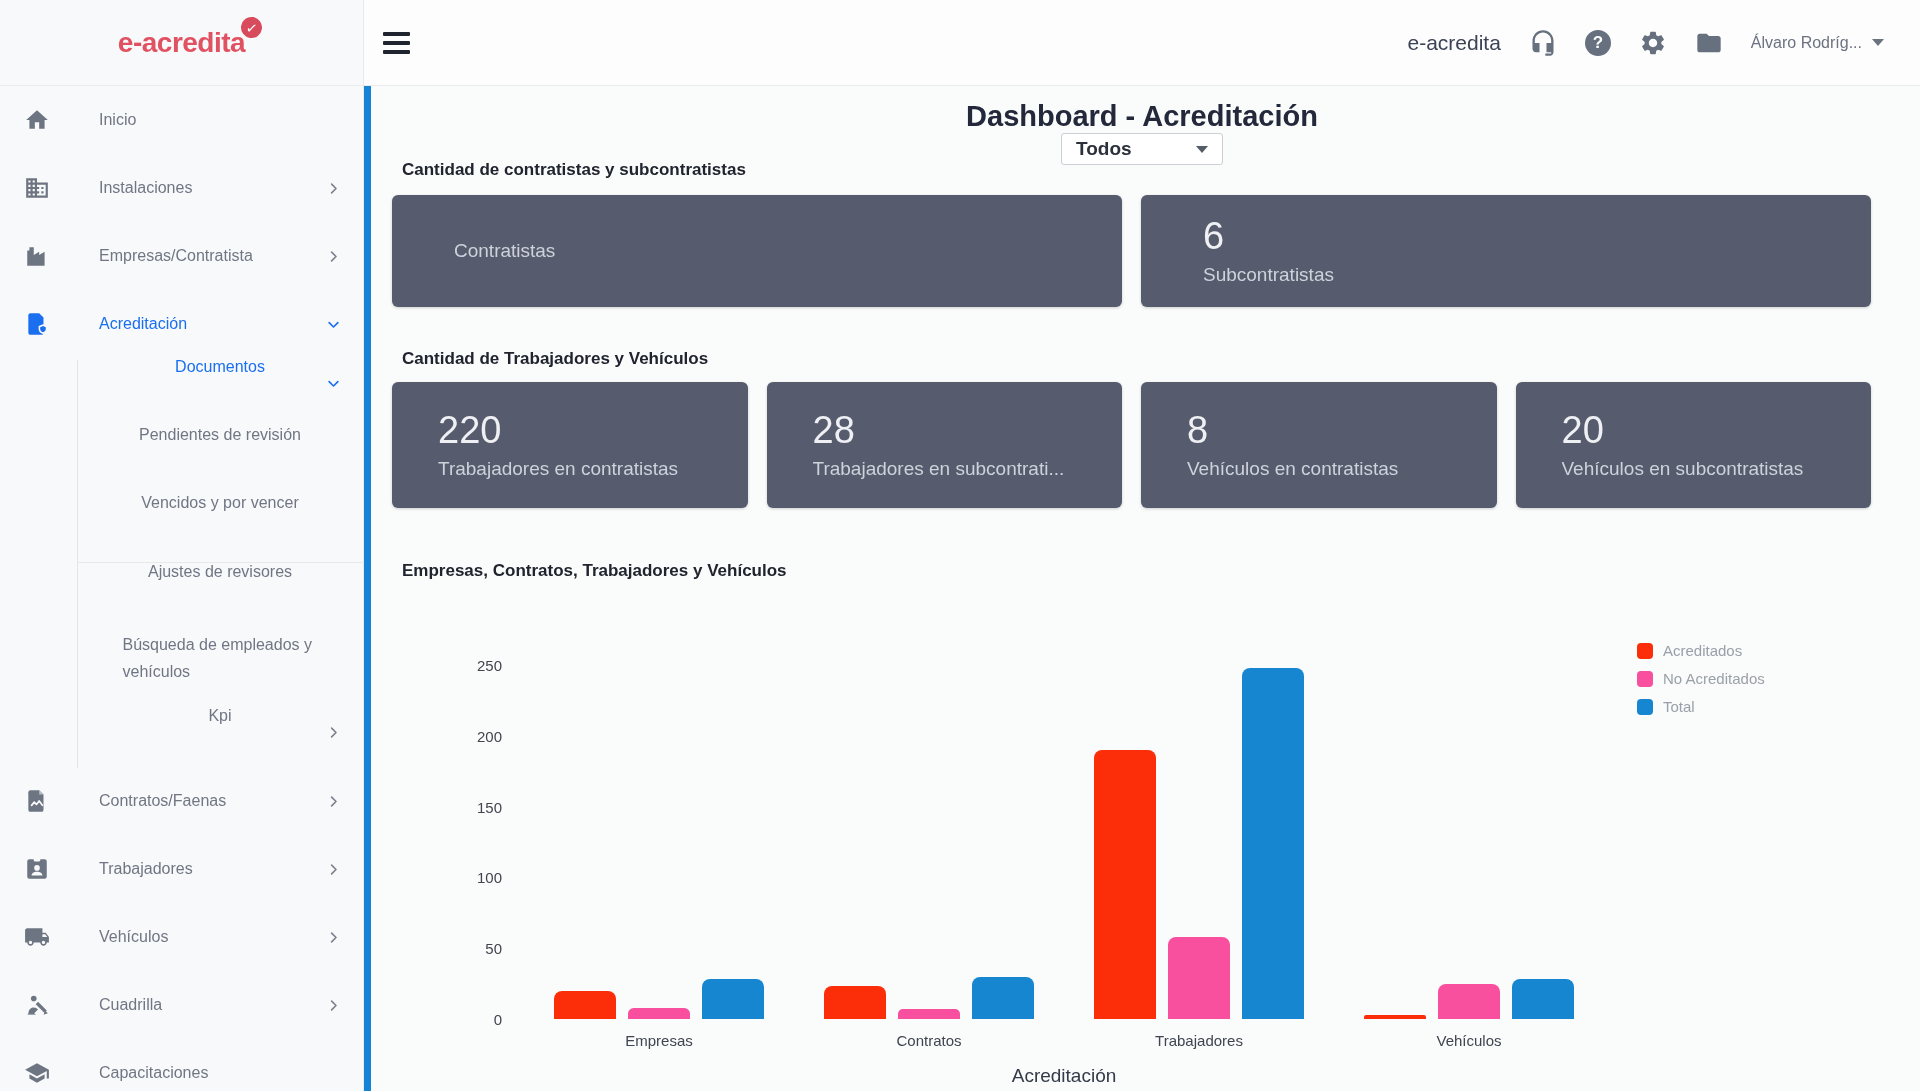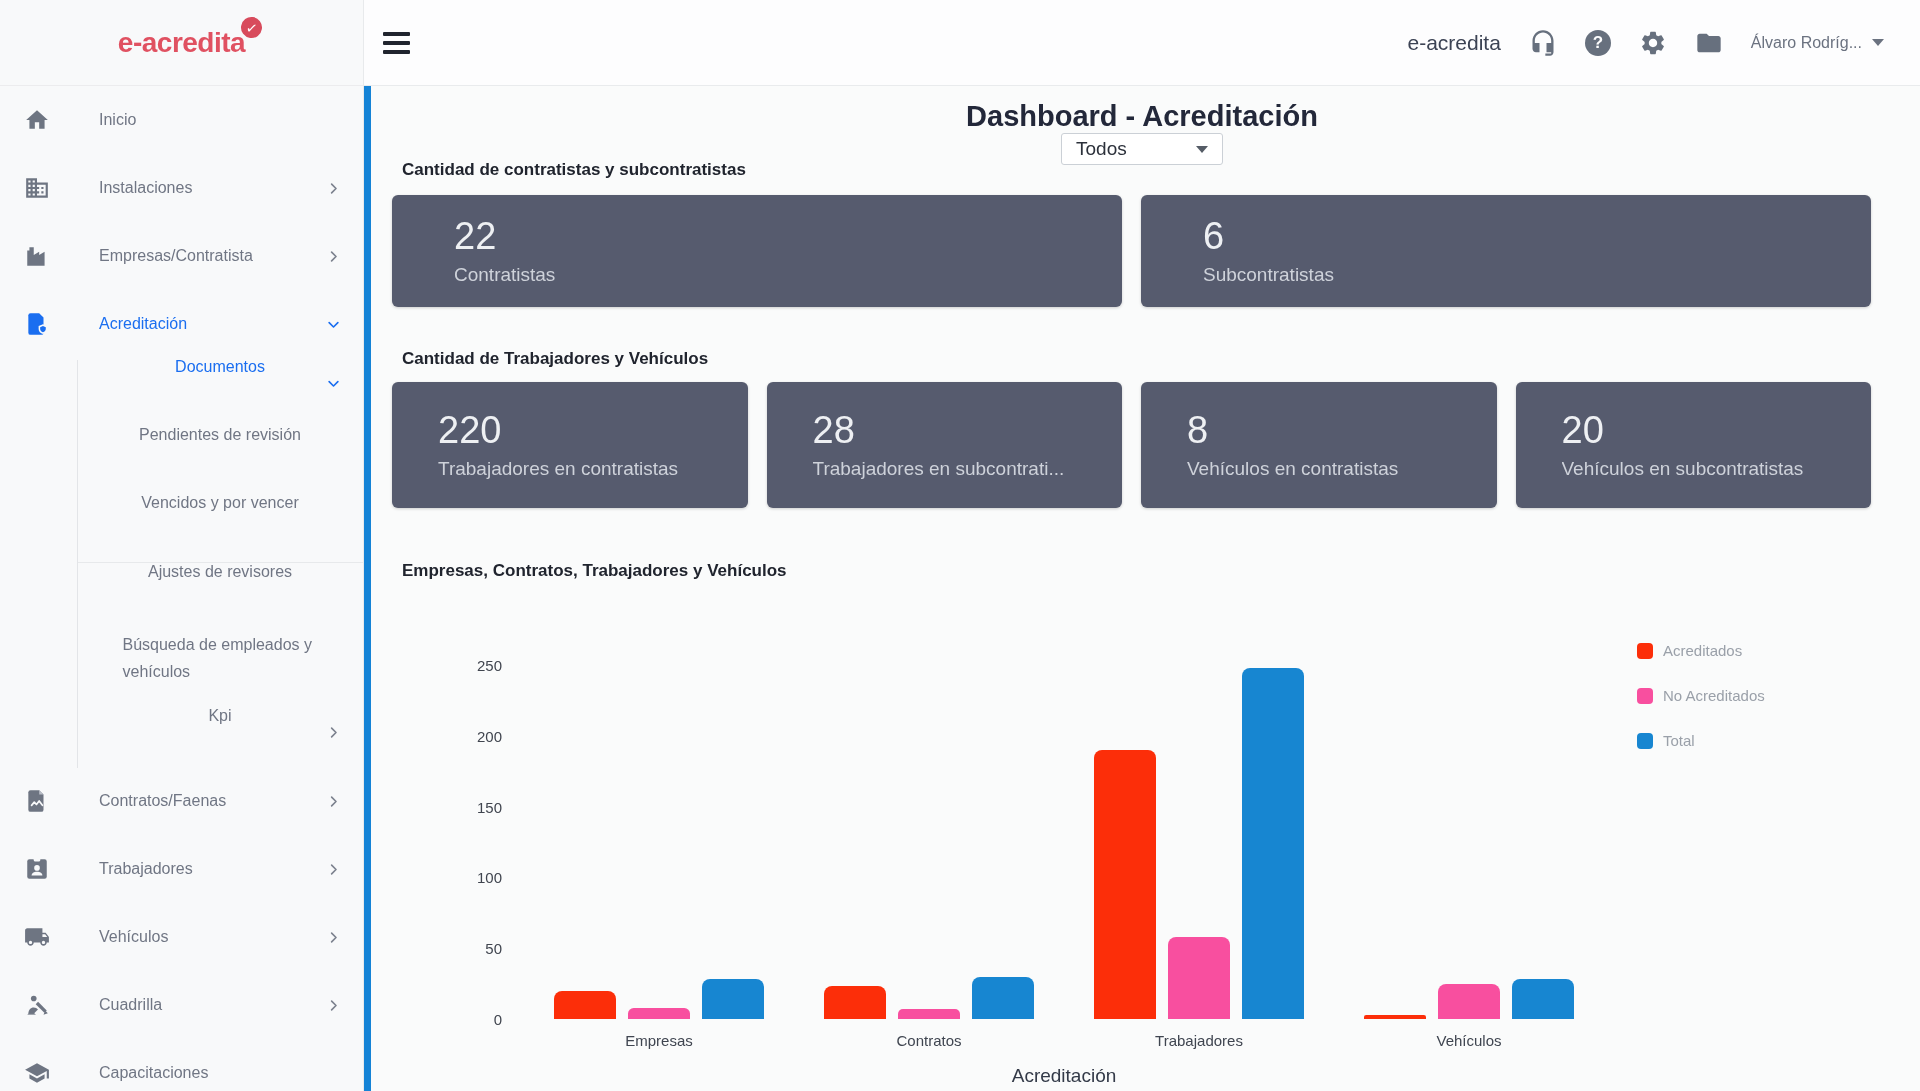--- a/index.html
+++ b/index.html
@@ -38,42 +38,42 @@
   .tico { width:28px; height:28px; color:#67707e; cursor:pointer; }
   .tico svg { display:block; width:100%; height:100%; }
   .help-circle { width:26px; height:26px; border-radius:50%; background:#67707e; color:#fdfdfe; font-size:17px; font-weight:700; display:flex; align-items:center; justify-content:center; cursor:pointer; }
   .user { display:flex; align-items:center; gap:10px; color:#6b7280; font-size:16px; cursor:pointer; }
   .caret { width:0; height:0; border-left:6px solid transparent; border-right:6px solid transparent; border-top:7px solid #6b7280; }
 
   
   .main-body { flex:1; border-left:7px solid #1583d6; background:#fafbfb; padding:14px 17px 0 10px; position:relative; overflow:hidden; }
   .title-row { display:flex; justify-content:space-between; align-items:center; height:44px;flex-direction:column; }
   .page-title { font-size:29px; font-weight:700; color:#23283a; }
-  .filter { width:162px; height:42px; background:#fff; border:1px solid #cbd0d6; border-radius:3px; display:flex; align-items:center; padding:4px 14px; font-size:19px; color:#2b303a; cursor:pointer; }
+  .filter { width:162px; height:42px; background:#fff; border:1px solid #cbd0d6; border-radius:3px; display:flex; align-items:center; padding:4px 14px; font-size:19px; color:#2b303a; cursor:pointer;font-weight:bold; }
   .filter .caret { margin-left:auto; border-top-color:#555c66; }
   .section-heading { font-size:17px; font-weight:700; color:#20242e; margin:16px 0 15px 21px; }
   .section-heading.mt-lg { margin-top:42px; margin-bottom:13px; }
   .section-heading.chart-h { margin-top:53px; margin-bottom:6px; }
   .cards { display:flex; gap:19px; margin:0 32px 0 11px; }
   .card { flex:1; background:#565b6e; border-radius:6px; display:flex; flex-direction:column; justify-content:center; gap:9px; box-shadow:0 1px 3px rgba(0,0,0,0.18); }
   .cards.row1 .card { height:112px; padding-left:62px; }
   .cards.row2 .card { height:126px; padding-left:46px; }
   .card .num { font-size:38px; color:#eef0f3; line-height:1; }
   .card .lbl { font-size:19px; color:#ced2da; white-space:nowrap; overflow:hidden; }
 
   
   .chart { position:relative; height:502px; }
   .yticks { position:absolute; left:0; top:78px; width:121px; height:354px; }
   .ytick { position:absolute; right:0; font-size:15px; color:#40454f; }
   .plot { position:absolute; left:143px; top:78px; width:1080px; height:354px; display:flex; }
   .bar-group { width:270px; height:100%; display:flex; align-items:flex-end; justify-content:center; gap:12px; position:relative; }
   .bar { width:62px; }
   .cat-label { position:absolute; top:calc(100% + 13px); left:0; width:100%; text-align:center; font-size:15px; color:#3f4550; }
   .axis-title { position:absolute; top:478px; left:143px; width:1080px; text-align:center; font-size:19px; font-weight:500; color:#333a48; }
-  .legend { position:absolute; left:1256px; top:55px; display:flex; flex-direction:column; gap:28px; }
+  .legend { position:absolute; left:1256px; top:55px; display:flex; flex-direction:column; gap:11px; }
   .legend-row { display:flex; align-items:center; gap:10px; font-size:15px; color:#9aa0a9; cursor:pointer; }
   .swatch { width:16px; height:16px; border-radius:4px; flex-shrink:0; }
 </style>
 </head>
 <body>
 
 <div class="app">
 
   <aside class="sidebar">
     <div class="sidebar-header">
@@ -290,21 +290,20 @@
         <h1 class="page-title">Dashboard - Acreditación</h1>
         <div class="filter">
           <span>Todos</span>
           <span class="caret"></span>
         </div>
       </div>
 
       <div class="section-heading">Cantidad de contratistas y subcontratistas</div>
       <div class="cards row1">
         <div class="card">
-          <div class="num">22</div>
           <div class="lbl">Contratistas</div>
         </div>
         <div class="card">
           <div class="num">6</div>
           <div class="lbl">Subcontratistas</div>
         </div>
       </div>
 
       <div class="section-heading mt-lg">Cantidad de Trabajadores y Vehículos</div>
       <div class="cards row2">

